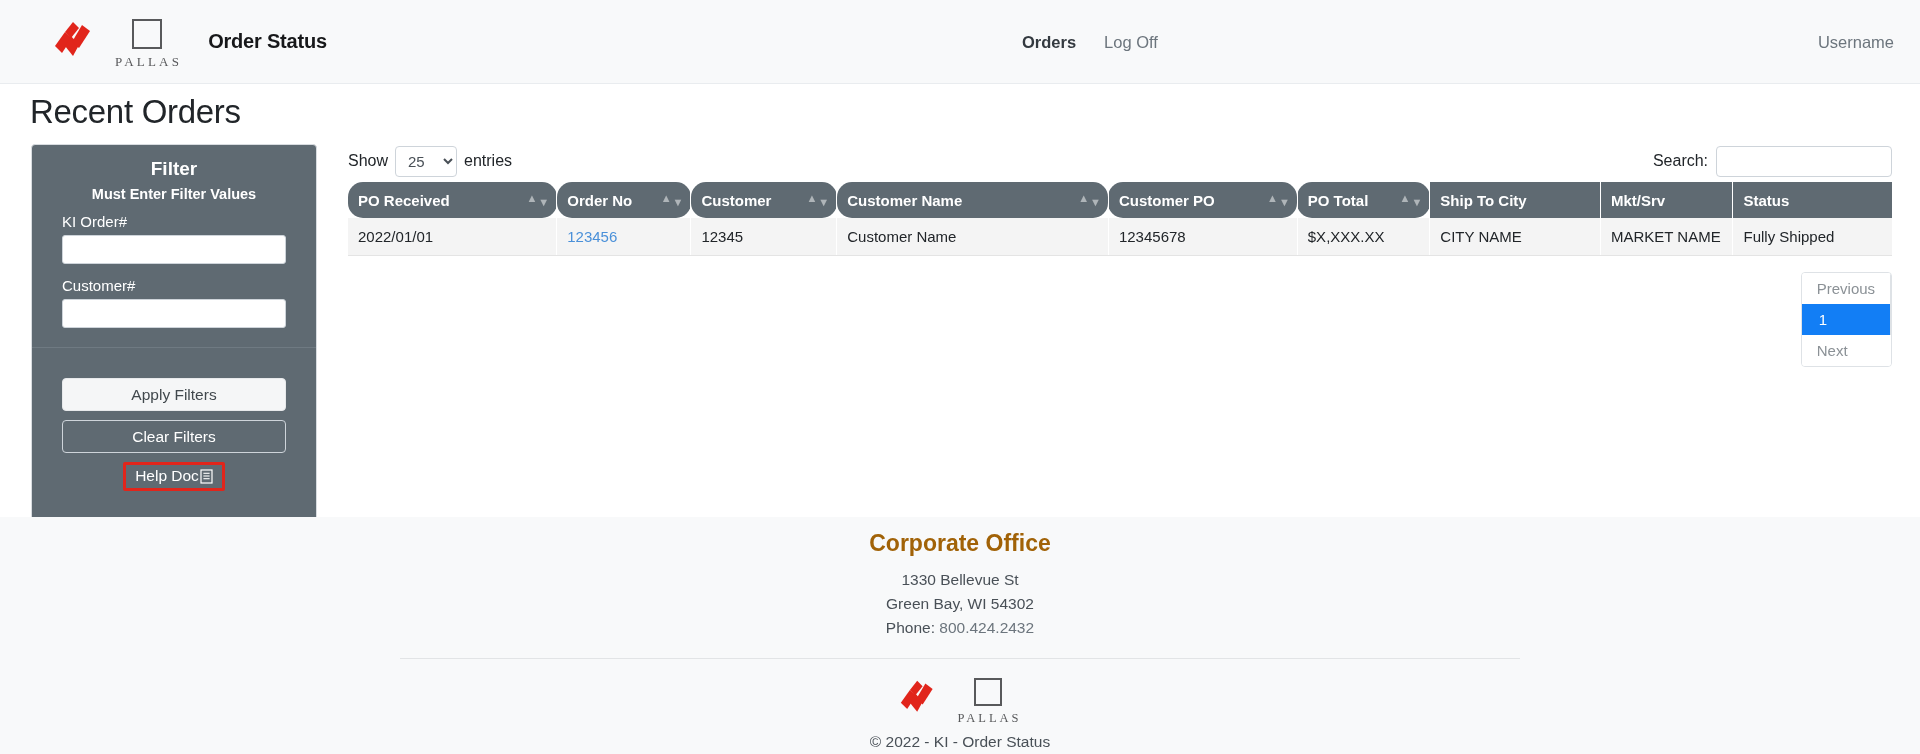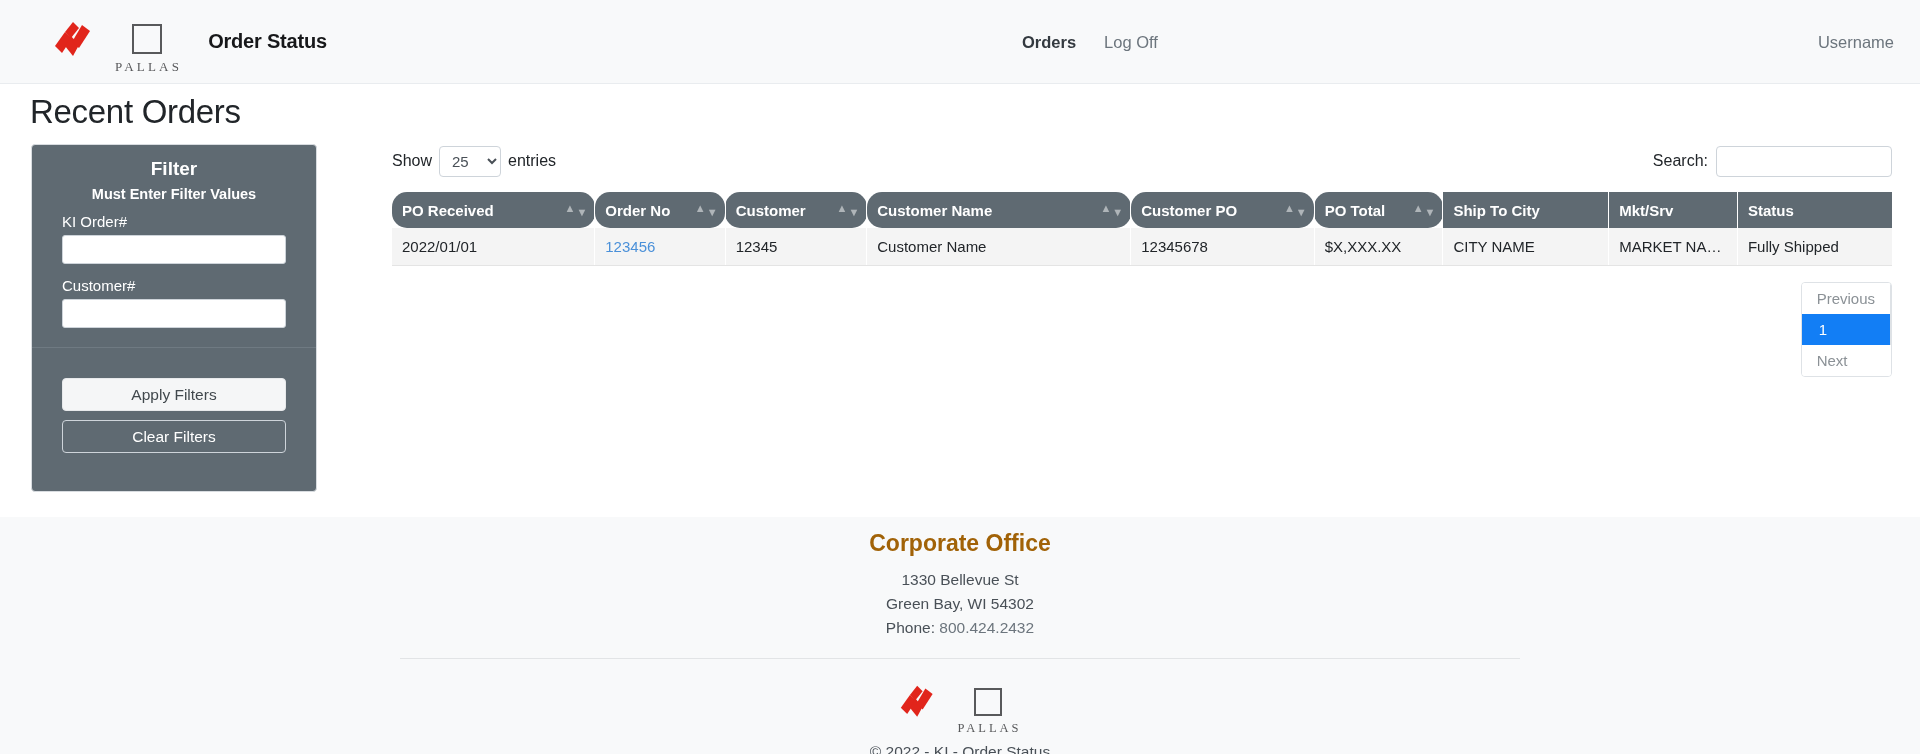--- a/index.html
+++ b/index.html
@@ -19,21 +19,21 @@
     border-bottom: 1px solid #e9ecef;
     display: flex;
     align-items: center;
     padding: 0 26px 0 52px;
     position: relative;
   }
   .brand { display: flex; align-items: center; gap: 0px; }
   .ki-logo { width: 46px; height: 44px; display:block; }
   .pallas-lockup {
     display: flex; flex-direction: column; align-items: center;
-    margin-left: 14px; margin-top: 16px;
+    margin-left: 14px; margin-top: 6px;
   }
   .pallas-square {
     width: 30px; height: 30px;
     border: 2px solid #58595b;
     background: transparent;
   }
   .pallas-word {
     font-family: "Liberation Serif", serif;
     font-size: 13px;
     letter-spacing: 3.2px;
@@ -83,21 +83,20 @@
     margin: 9px 0 0 30px;
     letter-spacing: -0.3px;
   }
 
   
   .content {
     display: flex;
     align-items: flex-start;
     padding: 0 28px 0 31px;
     margin-top: 13px;
-    gap: 44px;
   }
 
   
   .filter-card {
     width: 286px;
     background: #5f6a72;
     border: 1px solid #d8dce0;
     border-radius: 4px;
     flex: 0 0 286px;
     padding-bottom: 12px;
@@ -185,21 +184,21 @@
   .table-area {
     flex: 1 1 auto;
     margin-left: 31px;
     min-width: 0;
   }
   .table-controls {
     display: flex;
     align-items: center;
     justify-content: space-between;
     height: 34px;
-    margin-bottom: 14px;
+    margin-bottom: 4px;
   }
   .dt-length {
     display: flex;
     align-items: center;
     gap: 7px;
     font-size: 16px;
     color: #212529;
   }
   .dt-select {
     height: 31px;
@@ -400,20 +399,31 @@
 
         <label class="filter-label">Customer#</label>
         <input class="filter-input" type="text" value="" style="">
       </div>
 
       <hr class="filter-divider">
 
       <div class="filter-actions">
         <button class="btn-outline">Apply Filters</button>
         <button class="btn-outline btn-clear">Clear Filters</button>
+        <div class="help-doc-wrap">
+          <a class="help-doc" href="#">
+            <span>Help Doc</span>
+            <svg class="doc-icon" viewBox="0 0 13 15">
+              <rect x="1" y="1" width="11" height="13" fill="none" stroke="#ffffff" stroke-width="1.2"></rect>
+              <line x1="3.4" y1="4.3" x2="9.6" y2="4.3" stroke="#ffffff" stroke-width="1.1"></line>
+              <line x1="3.4" y1="7" x2="9.6" y2="7" stroke="#ffffff" stroke-width="1.1"></line>
+              <line x1="3.4" y1="9.7" x2="9.6" y2="9.7" stroke="#ffffff" stroke-width="1.1"></line>
+            </svg>
+          </a>
+        </div>
       </div>
     </div>
 
     <div class="table-area">
 
       <div class="table-controls">
         <div class="dt-length">
           <span>Show</span>
           <select class="dt-select">
             <option selected="">25</option>

